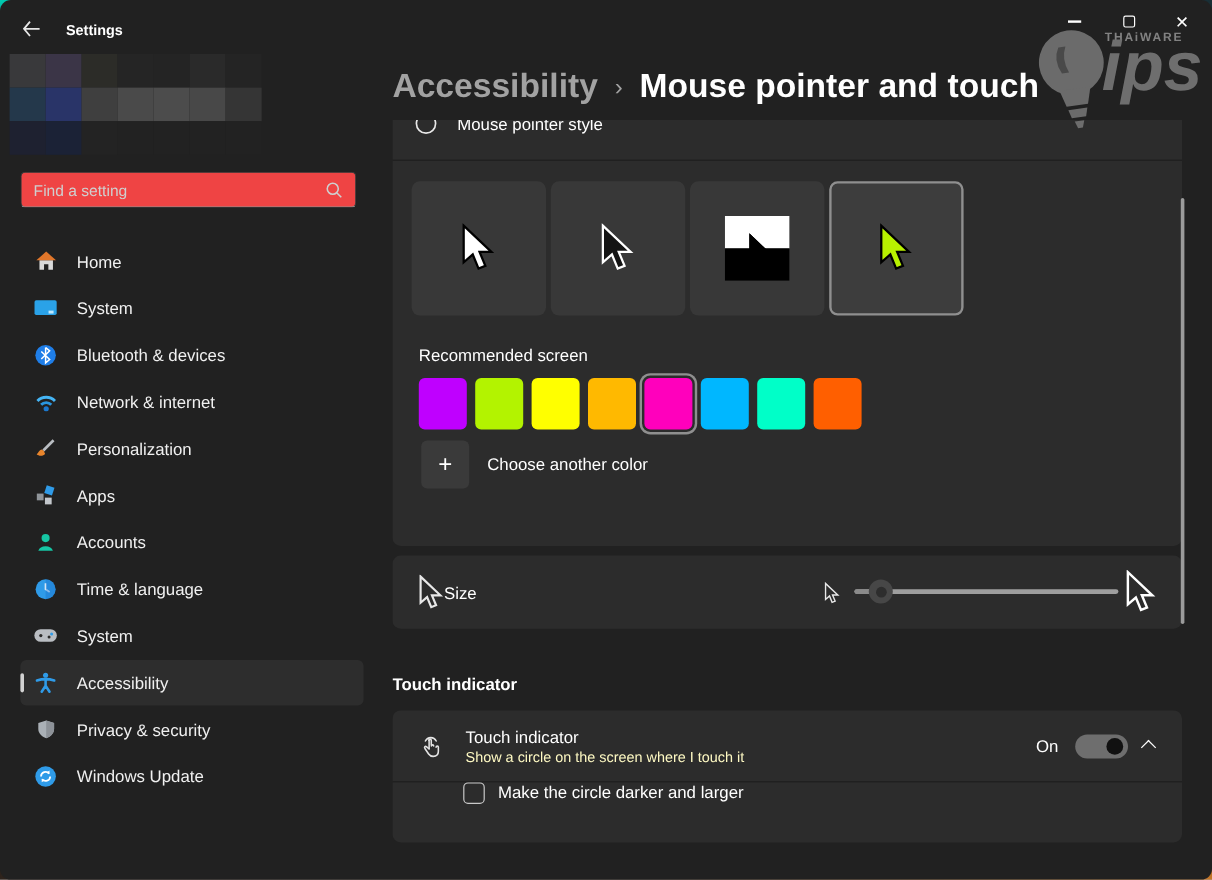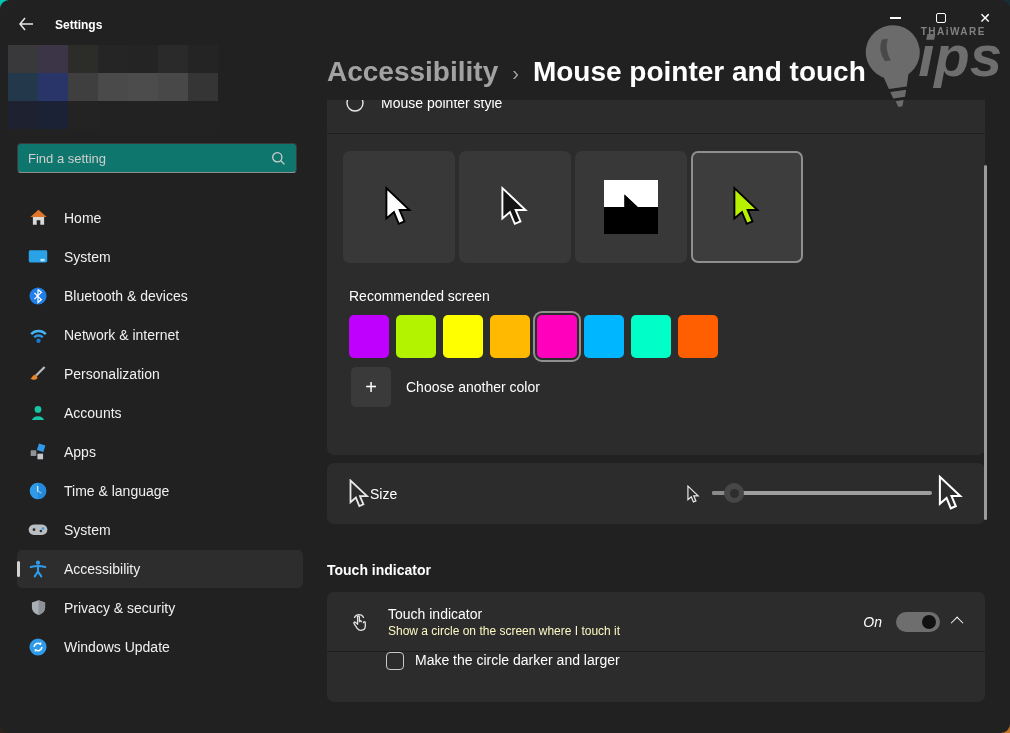--- a/index.html
+++ b/index.html
@@ -21,21 +21,21 @@
 
   
   .watermark { position:absolute; top:4px; right:4px; width:160px; height:112px; z-index:20; opacity:.8; pointer-events:none; }
   .wm-brand { position:absolute; top:22px; right:20px; font-size:10px; letter-spacing:1.5px; color:#9a9a9a; font-weight:bold; }
   .wm-row { position:absolute; top:14px; right:4px; display:flex; align-items:flex-start; }
   .wm-ips { font-size:58px; font-weight:bold; font-style:italic; color:#828282; line-height:.9; margin-left:-8px; margin-top:12px; }
 
   
   .sidebar { position:absolute; left:0; top:48px; width:315px; bottom:0; }
   .mosaic { position:absolute; left:8px; top:-3px; width:210px; height:84px; display:grid; grid-template-columns:repeat(7,30px); grid-auto-rows:28px; }
-  .search-box { position:absolute; left:17px; top:95px; width:280px; height:30px; background:#0f766e; border:1px solid #3a3a3a; border-bottom:1px solid #8f8f8f; border-radius:4px; display:flex; align-items:center; padding:0 10px; }
+  .search-box { position:absolute; left:17px; top:95px; width:280px; height:30px; background:#ef4444; border:1px solid #3a3a3a; border-bottom:1px solid #8f8f8f; border-radius:4px; display:flex; align-items:center; padding:0 10px; }
   .search-box input { flex:1; background:transparent; border:none; outline:none; color:#e8e8e8; font-size:13px; font-family:inherit; }
   .search-box input::placeholder { color:#cfcfcf; }
   .nav { position:absolute; left:0; top:150px; right:0; }
   .nav-item { position:relative; margin:1px 12px 1px 17px; height:38px; border-radius:5px; display:flex; align-items:center; gap:16px; padding-left:11px; color:#f0f0f0; font-size:14px; cursor:default; }
   .nav-item.selected { background:#2d2d2d; }
   .nav-item.selected::before { content:""; position:absolute; left:0; top:11px; width:3px; height:16px; border-radius:2px; background:#d2d2d2; }
   .nav-ico { width:20px; height:20px; display:flex; align-items:center; justify-content:center; flex:0 0 20px; }
 
   
   .breadcrumb { position:absolute; left:327px; top:56px; display:flex; align-items:center; z-index:10; }
@@ -74,21 +74,21 @@
 
   
   .touch-heading { position:absolute; left:0; top:462px; font-size:14px; font-weight:bold; color:#fff; }
   .cardC { top:492px; height:110px; }
   .cardC-row1 { position:relative; height:59px; display:flex; align-items:center; }
   .touch-ico { margin-left:22px; }
   .touch-text { margin-left:19px; display:flex; flex-direction:column; gap:2px; }
   .touch-title { font-size:14px; color:#fff; }
   .touch-sub { font-size:12px; color:#fef9c3; }
   .toggle-zone { position:absolute; right:22px; top:0; height:59px; display:flex; align-items:center; gap:14px; }
-  .toggle-state { font-size:14px; color:#fff;font-style:italic; }
+  .toggle-state { font-size:14px; color:#fff; }
   .toggle { width:44px; height:20px; border-radius:10px; background:#6e6e6e; position:relative; }
   .toggle .knob { position:absolute; top:3px; width:14px; height:14px; border-radius:50%; background:#111; }
   .toggle.on .knob { right:4px; } .toggle:not(.on) .knob { left:4px; }
   .chevron-up { width:9px; height:9px; border-left:1.6px solid #fff; border-top:1.6px solid #fff; transform:rotate(45deg) translateY(2px); }
   .cardC-row2 { height:50px; display:flex; }
   .checkbox { width:18px; height:18px; border:1.5px solid #c9c9c9; border-radius:4px; margin-left:59px; background:transparent; }
   .checkbox-label { font-size:14px; color:#fff; margin-left:11px; }
 
   .scroll-thumb { position:absolute; left:984px; top:165px; width:3px; height:355px; background:#9b9b9b; border-radius:2px; z-index:25; }
 </style>
@@ -205,35 +205,35 @@
             <svg width="18" height="18" viewBox="0 0 16 16">
               <path d="M14.6 1.4 7 9 5.6 7.6 13.2 0z" fill="#b9bdc2" transform="translate(0 1)"></path>
               <path d="M6.6 9.4 5 8.6 c-1.8.4-2.2 2.6-3.6 3.5 1.8 1.7 5.2 1.3 6.2-.5z" fill="#e8852c"></path>
             </svg>
           </span>
           <span>Personalization</span>
         </div>
         <div class="nav-item">
           <span class="nav-ico">
             <svg width="18" height="18" viewBox="0 0 16 16">
-              <circle cx="8" cy="4.8" r="3" fill="#16c6a4"></circle>
-              <path d="M2.6 14.2 a5.6 4.6 0 0 1 10.8 0z" fill="#16c6a4"></path>
-            </svg>
-          </span>
-          <span>Accounts</span>
-        </div>
-        <div class="nav-item">
-          <span class="nav-ico">
-            <svg width="18" height="18" viewBox="0 0 16 16">
               <rect x="1.5" y="6.5" width="5" height="5" fill="#8f9499"></rect>
               <rect x="7.5" y="9.5" width="5" height="5" fill="#c3c7cc"></rect>
               <rect x="7.8" y="1.2" width="6" height="6" fill="#2f9be8" transform="rotate(18 10.8 4.2)"></rect>
             </svg>
           </span>
           <span>Apps</span>
+        </div>
+        <div class="nav-item">
+          <span class="nav-ico">
+            <svg width="18" height="18" viewBox="0 0 16 16">
+              <circle cx="8" cy="4.8" r="3" fill="#16c6a4"></circle>
+              <path d="M2.6 14.2 a5.6 4.6 0 0 1 10.8 0z" fill="#16c6a4"></path>
+            </svg>
+          </span>
+          <span>Accounts</span>
         </div>
         <div class="nav-item">
           <span class="nav-ico">
             <svg width="18" height="18" viewBox="0 0 16 16">
               <circle cx="8" cy="8" r="7.4" fill="#2f9be8"></circle>
               <path d="M8 3.6 V8 l3 2" stroke="#fff" stroke-width="1.3" fill="none"></path>
               <path d="M8 .6 a7.4 7.4 0 0 1 0 14.8z" fill="#1b78cf" opacity=".5"></path>
             </svg>
           </span>
           <span>Time &amp; language</span>

